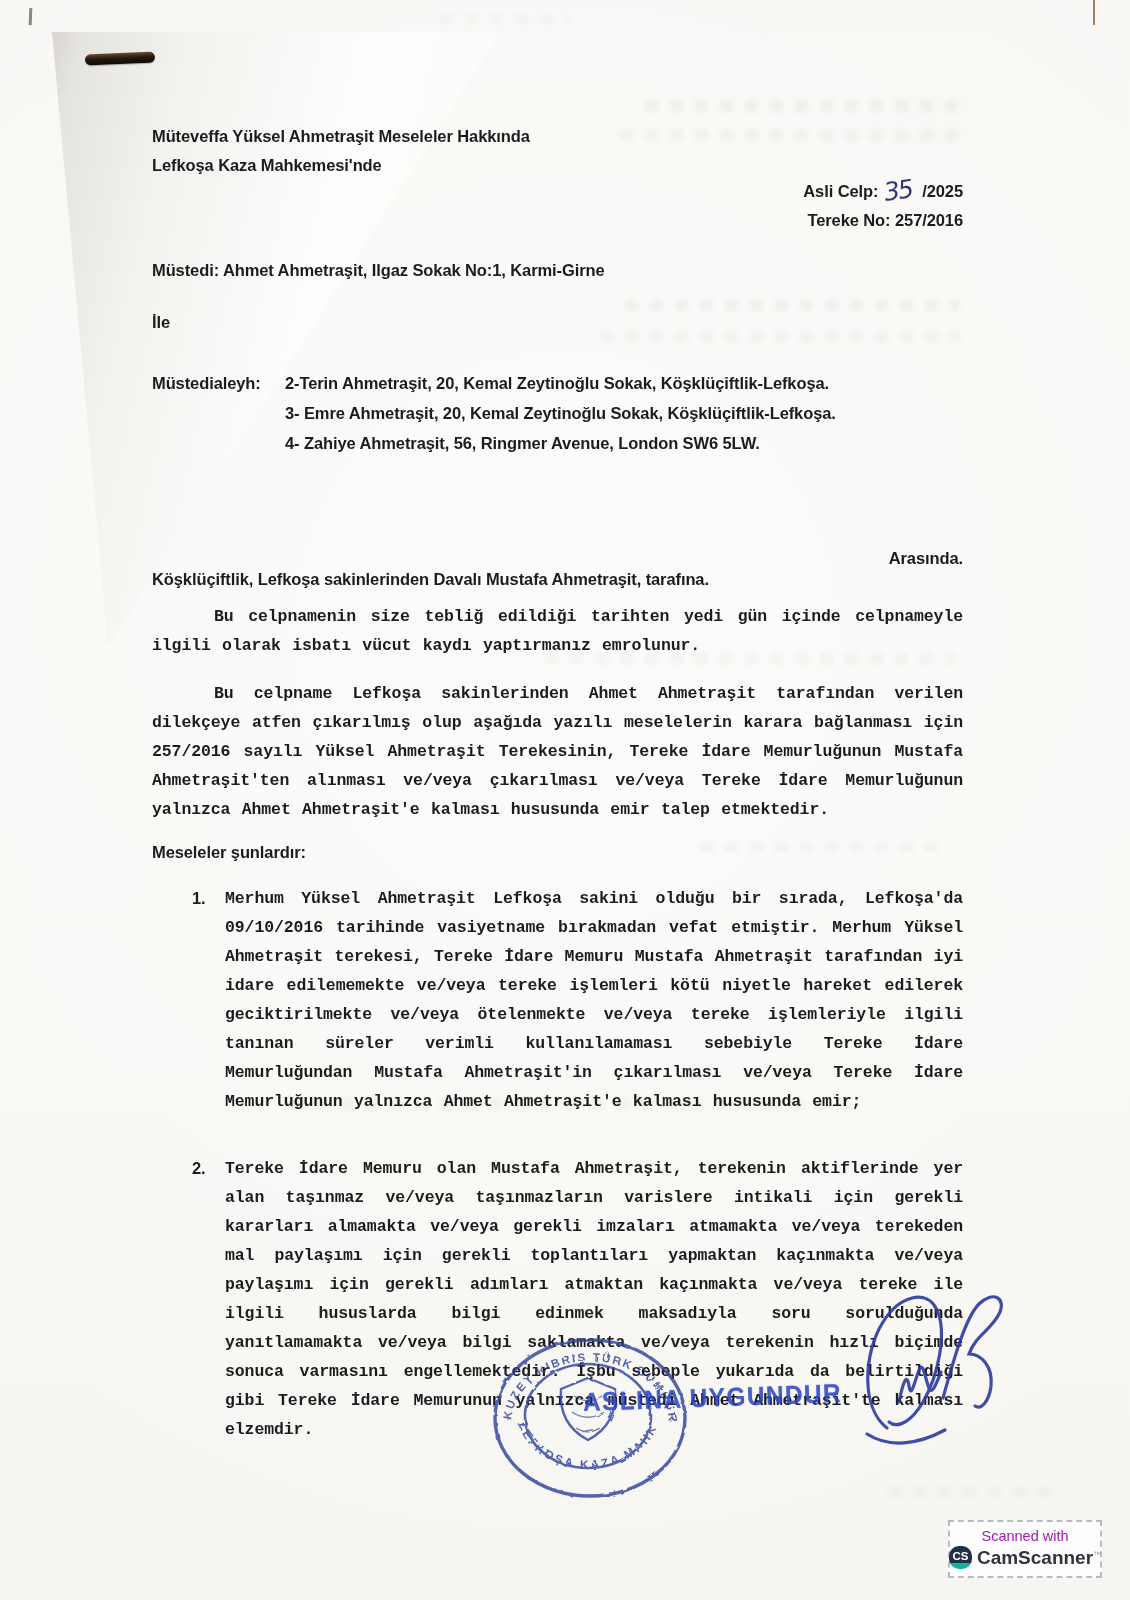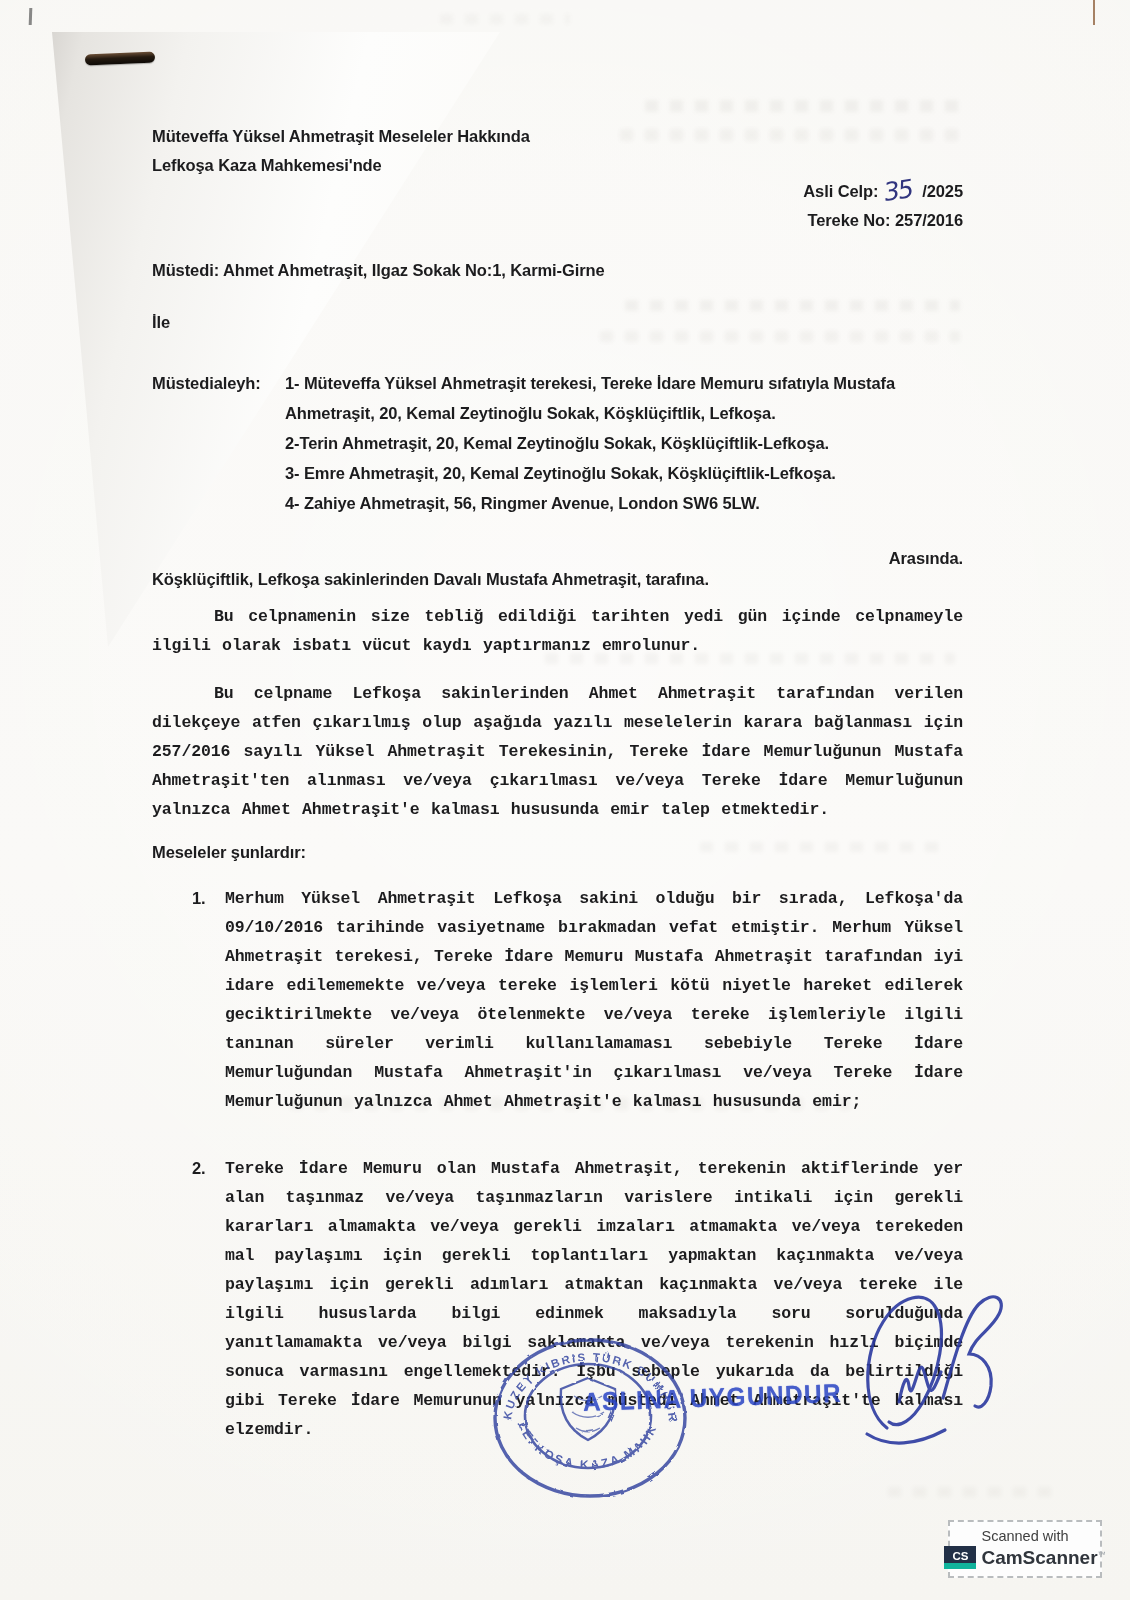--- a/index.html
+++ b/index.html
@@ -63,24 +63,24 @@
     letter-spacing:1.5px;color:#2944c4;opacity:.85;transform:rotate(-2deg) scaleX(.94);
     transform-origin:left center;text-shadow:0 0 1px rgba(41,68,196,.7);white-space:nowrap;
   }
   .signature-svg{position:absolute;left:853px;top:1270px;width:175px;height:190px;}
   
   .badge{
     position:absolute;left:948px;top:1520px;width:154px;height:58px;box-sizing:border-box;
     border:2px dashed #b9bcbe;background:#fdfdfd;display:flex;flex-direction:column;
     align-items:center;justify-content:center;gap:3px;
   }
-  .badge-line1{font-size:14.5px;color:#404040;font-weight:400;line-height:1;}
+  .badge-line1{font-size:14.5px;color:#a21caf;font-weight:400;line-height:1;}
   .badge-row{display:flex;align-items:center;gap:5px;}
   .cs-icon{
-    width:32px;height:23px;border-radius:0;color:#fff;font-size:11.5px;font-weight:700;
+    width:23px;height:23px;border-radius:10px;color:#fff;font-size:11.5px;font-weight:700;
     display:flex;align-items:center;justify-content:center;padding-bottom:3px;box-sizing:border-box;
     background:linear-gradient(180deg,#223047 0%,#223047 74%,#10b39c 74%,#10b39c 100%);
   }
   .cs-brand{font-size:19px;font-weight:700;color:#30353c;line-height:1;}
   .cs-tm{font-size:8px;color:#9aa0a6;vertical-align:super;font-weight:400;}
 </style>
 </head>
 <body>
 
 <div class="page">
@@ -110,21 +110,20 @@
       <div>Tereke No: 257/2016</div>
     </div>
 
     <div class="abs mustedi">Müstedi: Ahmet Ahmetraşit, Ilgaz Sokak No:1, Karmi-Girne</div>
 
     <div class="abs ile">İle</div>
 
     <div class="abs mdlh">
       <div class="mdlh-label">Müstedialeyh:</div>
       <div class="mdlh-items">
-        <div>1- Müteveffa Yüksel Ahmetraşit terekesi, Tereke İdare Memuru sıfatıyla Mustafa Ahmetraşit, 20, Kemal Zeytinoğlu Sokak, Köşklüçiftlik, Lefkoşa.</div>
         <div>2-Terin Ahmetraşit, 20, Kemal Zeytinoğlu Sokak, Köşklüçiftlik-Lefkoşa.</div>
         <div>3- Emre Ahmetraşit, 20, Kemal Zeytinoğlu Sokak, Köşklüçiftlik-Lefkoşa.</div>
         <div>4- Zahiye Ahmetraşit, 56, Ringmer Avenue, London SW6 5LW.</div>
       </div>
     </div>
 
     <div class="abs arasinda">Arasında.</div>
     <div class="abs tarafina">Köşklüçiftlik, Lefkoşa sakinlerinden Davalı Mustafa Ahmetraşit, tarafına.</div>
 
     <div class="abs p1 jus">Bu celpnamenin size tebliğ edildiği tarihten yedi gün içinde celpnameyle ilgili olarak isbatı vücut kaydı yaptırmanız emrolunur.</div>

